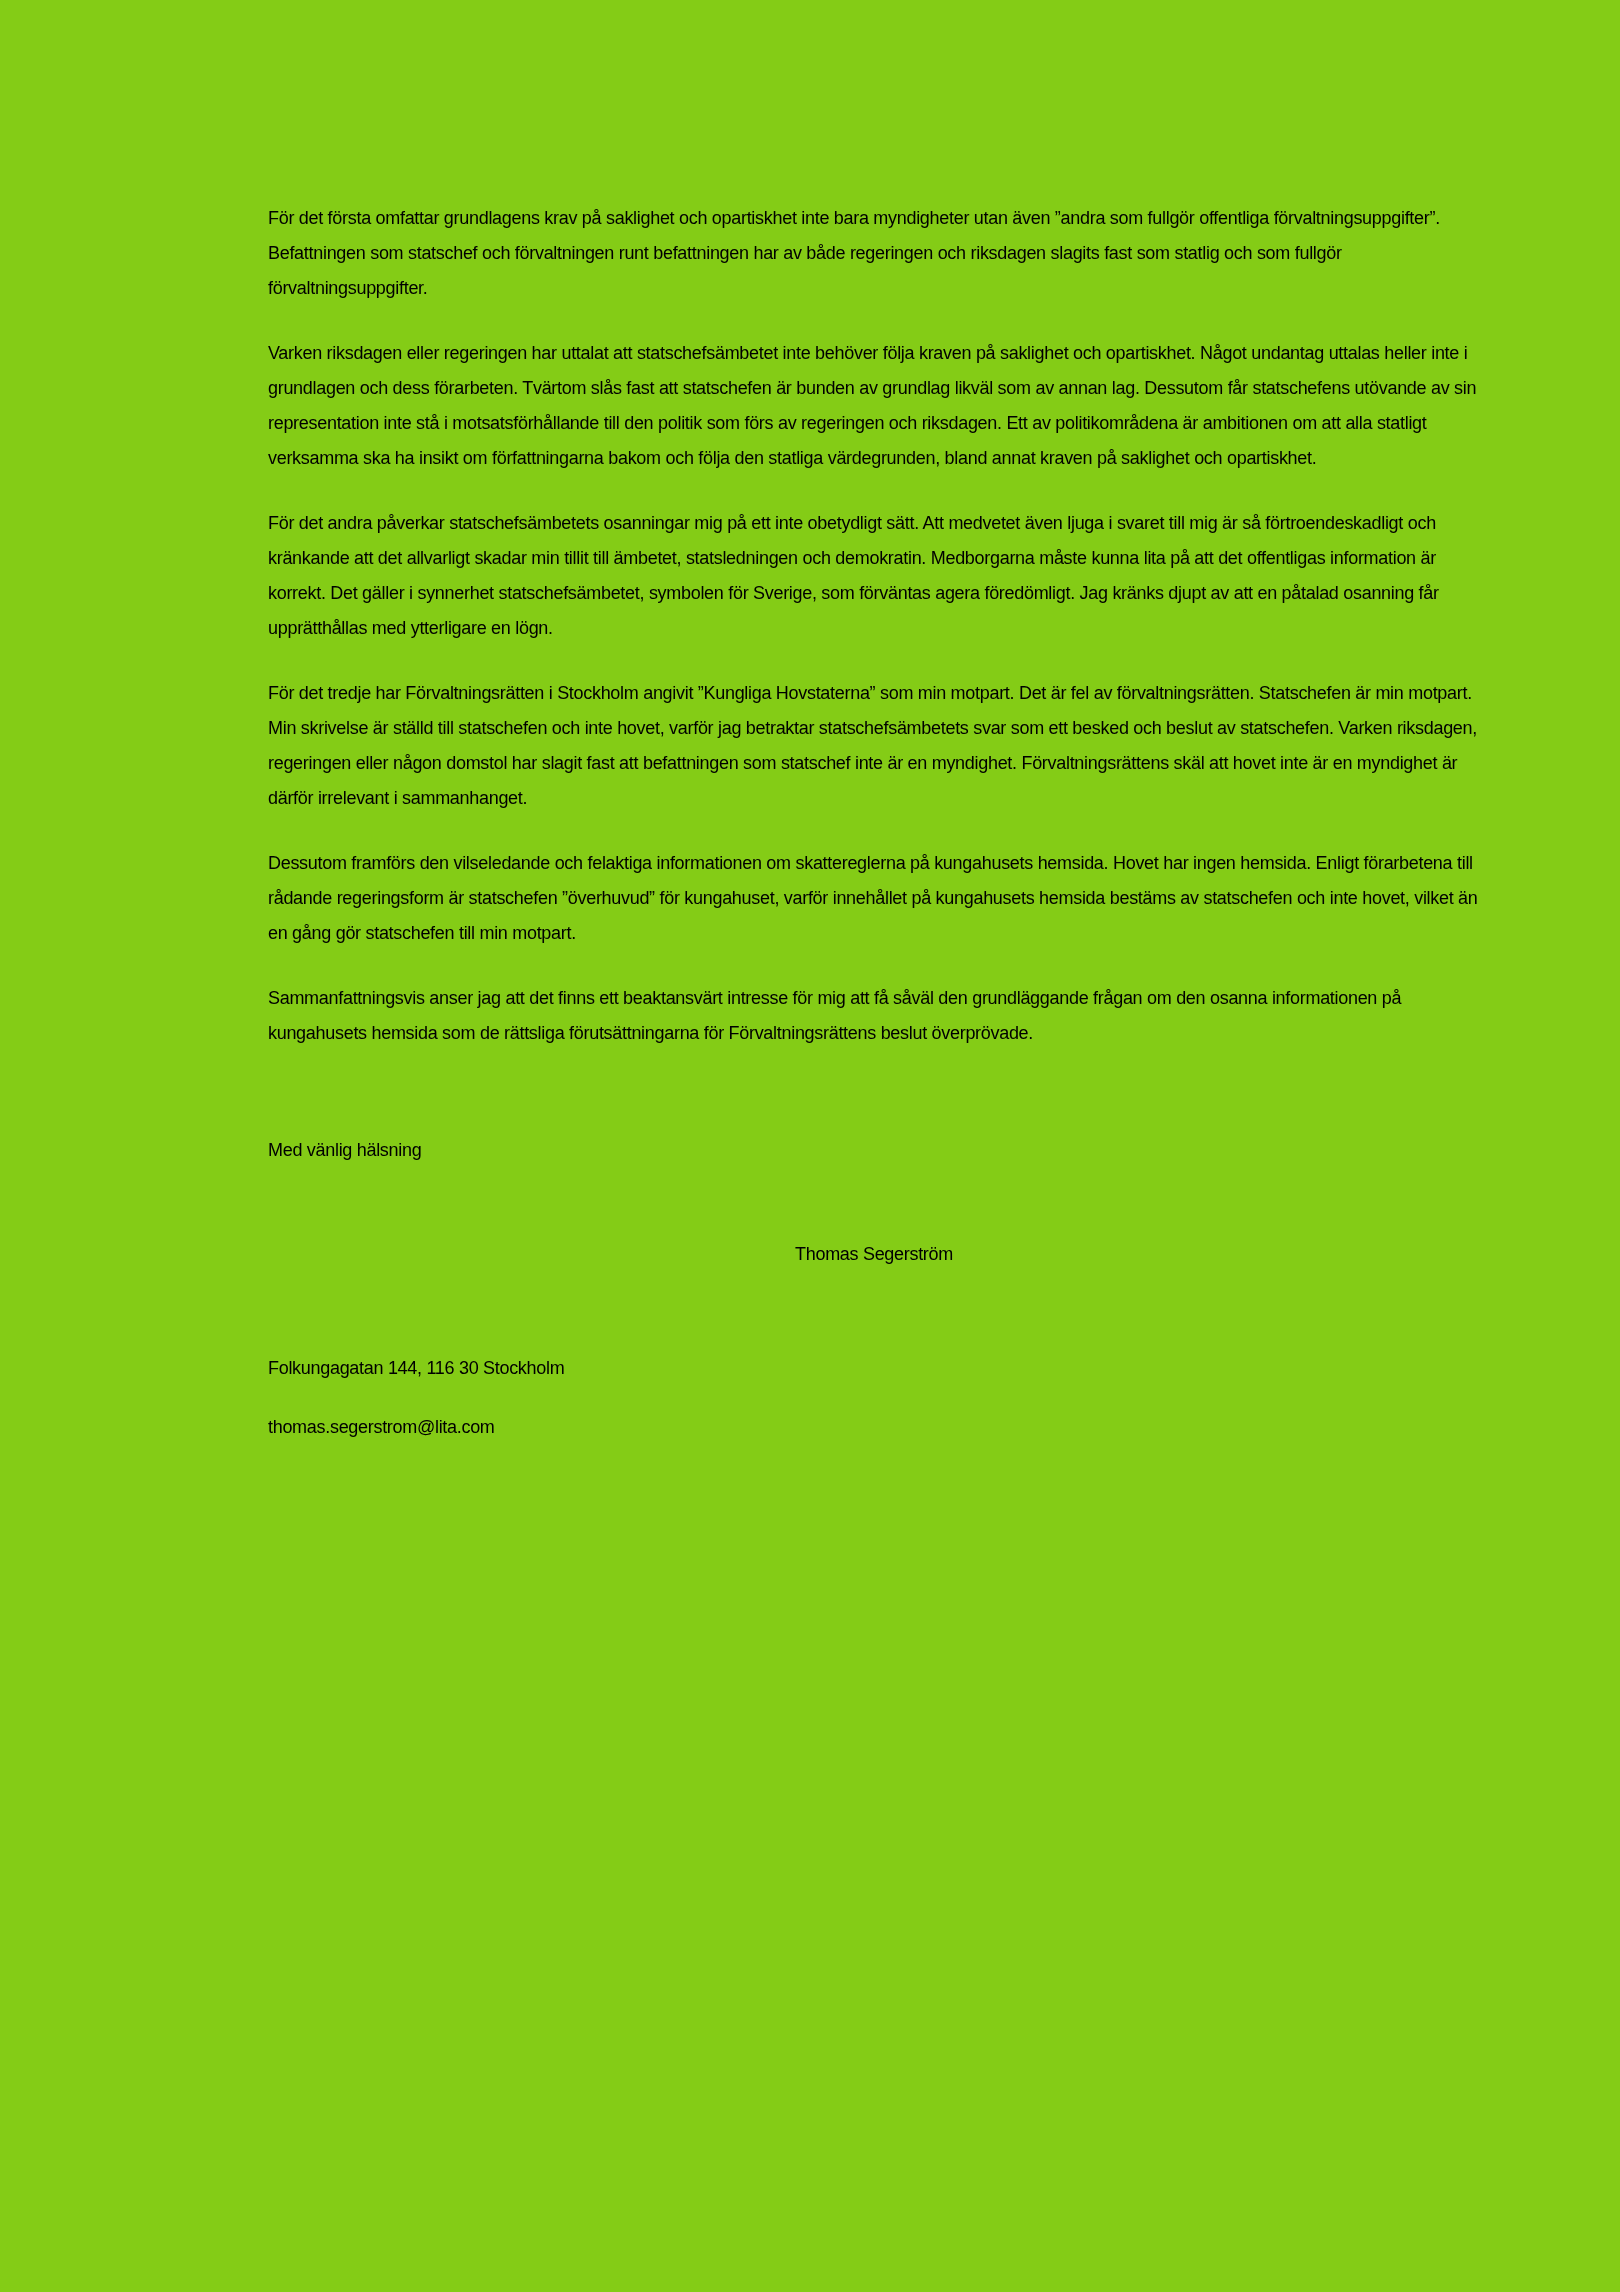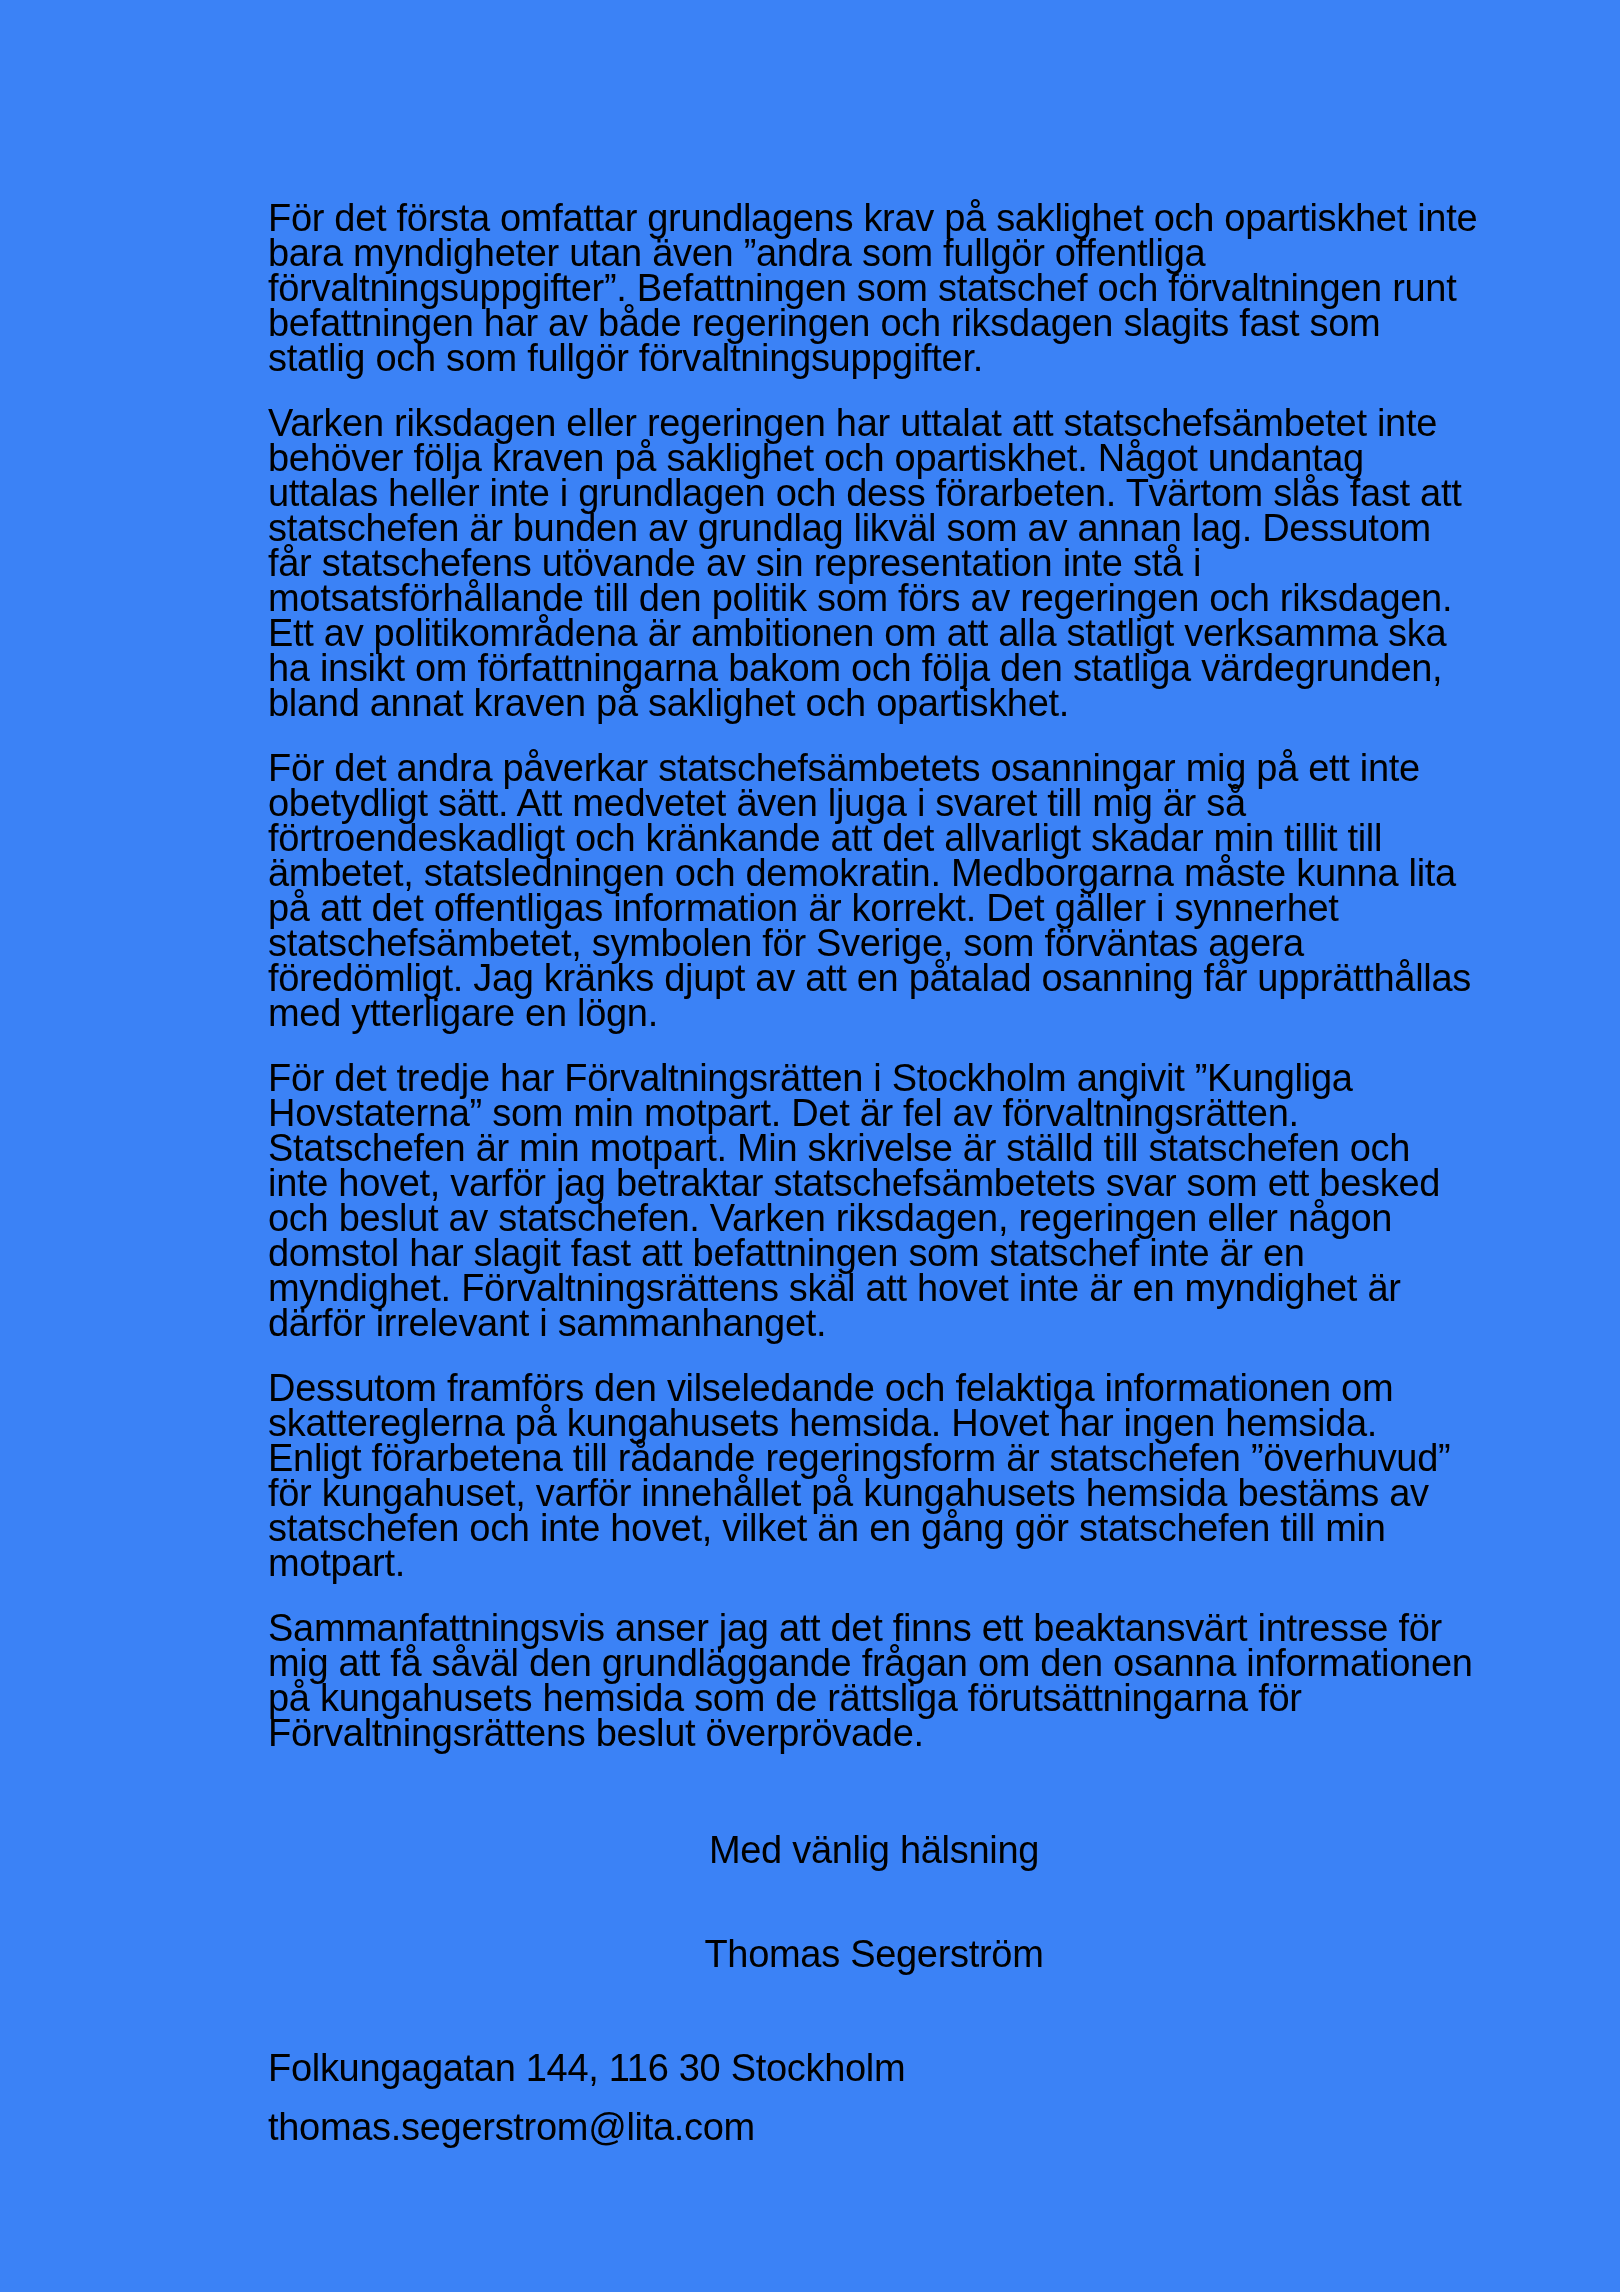--- a/index.html
+++ b/index.html
@@ -4,39 +4,38 @@
 <style>
   html, body {
     margin: 0;
     padding: 0;
     background: #ffffff;
   }
   .page {
     position: relative;
     width: 1620px;
     height: 2293px;
-    background: #3b82f6;
+    background: #84cc16;
     box-sizing: border-box;
     padding: 201px 140px 0 268px;
     overflow: hidden;
     font-family: "Liberation Sans", sans-serif;
-    font-size: 38px;
+    font-size: 18px;
     line-height: 35px;
     letter-spacing: -0.3px;
     color: #000000;
     -webkit-font-smoothing: antialiased;
   }
   .para {
     margin: 0 0 30px 0;
     text-align: left;
   }
   .closing {
     margin-top: 82px;
     margin-bottom: 0;
-    text-align: center;
   }
   .sig-name {
     margin-top: 69px;
     margin-bottom: 0;
     text-align: center;
   }
   .sig-address {
     margin-top: 79px;
     margin-bottom: 0;
   }

